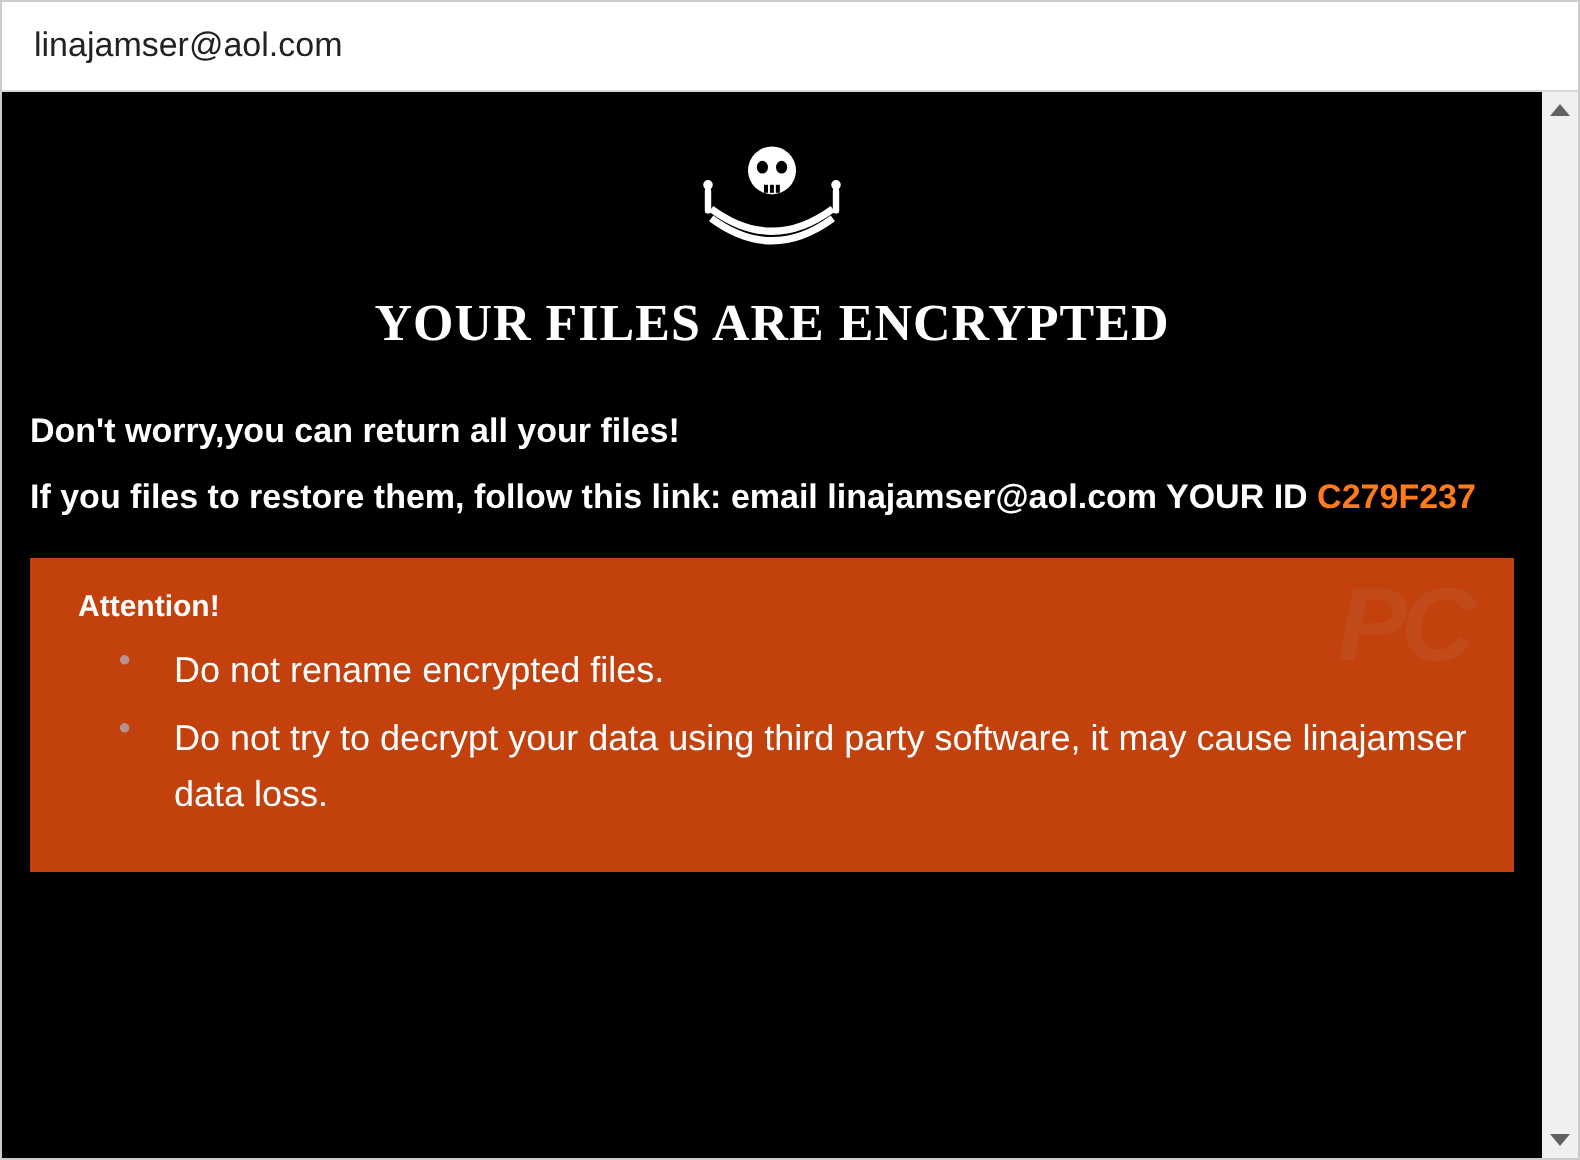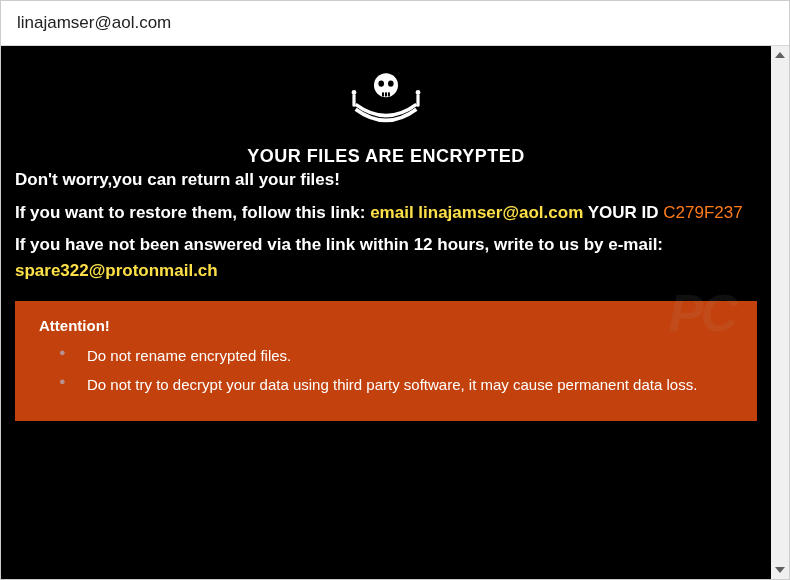--- a/index.html
+++ b/index.html
@@ -56,51 +56,53 @@
     }
     .scrollbar-arrow.top { position: absolute; top: 0; }
     .scrollbar-arrow.bottom { position: absolute; bottom: 0; }
     .pirate-icon {
       text-align: center;
       margin-top: 0px;
       margin-bottom: 4px;
     }
     .heading {
       text-align: center;
-      font-size: 18px;
+      font-size: 26px;
       font-weight: 700;
       letter-spacing: 0.5px;
-      color: #fff;
+      margin-bottom: 26px;
+      color: #fff;
+      font-family: Liberation Serif, serif;
     }
     .info-line {
       font-size: 17px;
       font-weight: 600;
       color: #fff;
       margin-bottom: 7px;
       line-height: 1.5;
     }
-    .yellow { color: #fde047; font-weight: 700; }
-    .orange { color: #ff7b1a; font-weight: 400; }
+    .yellow { color: #ffffff; font-weight: 700; }
+    .orange { color: #ff7b1a; font-weight: 700; }
     .attention-box {
       background: #c2410c;
       margin-top: 18px;
       padding: 16px 20px 18px 24px;
     }
     .attention-title {
       font-size: 15px;
       font-weight: 700;
       color: #fff;
       margin-bottom: 10px;
     }
     .attention-list {
       list-style: none;
       padding-left: 20px;
     }
     .attention-list li {
-      font-size: 15px;
+      font-size: 18px;
       color: #fff;
       line-height: 1.55;
       margin-bottom: 6px;
       position: relative;
       padding-left: 28px;
     }
     .attention-list li::before {
       content: "●";
       position: absolute;
       left: 0;
@@ -160,32 +162,29 @@
             <circle cx="90" cy="33" r="3"></circle>
           </g>
         </svg>
       </div>
 
       <div class="heading">YOUR FILES ARE ENCRYPTED</div>
 
       <div class="info-line">Don't worry,you can return all your files!</div>
 
       <div class="info-line">
-        <span>If you want to restore them, follow this link: </span><span class="yellow">email linajamser@aol.com</span><span>  YOUR ID </span><span class="orange">C279F237</span>
-      </div>
-
-      <div class="info-line">
-        <span>If you have not been answered via the link within 12 hours, write to us by e-mail: </span><span class="yellow">spare322@protonmail.ch</span>
-      </div>
+        <span>If you files to restore them, follow this link: </span><span class="yellow">email linajamser@aol.com</span><span>  YOUR ID </span><span class="orange">C279F237</span>
+      </div>
+
 
       <div class="attention-box">
         <div class="attention-title">Attention!</div>
         <ul class="attention-list">
           <li class="dim">Do not rename encrypted files.</li>
-          <li class="dim">Do not try to decrypt your data using third party software, it may cause permanent data loss.</li>
+          <li class="dim">Do not try to decrypt your data using third party software, it may cause linajamser data loss.</li>
         </ul>
       </div>
 
     </div>
 
     <div class="scrollbar">
       <div class="scrollbar-arrow top">
         <svg width="10" height="6" viewBox="0 0 10 6">
             <path d="M0 6 L5 0 L10 6 Z" fill="#606060"></path>
           </svg>

